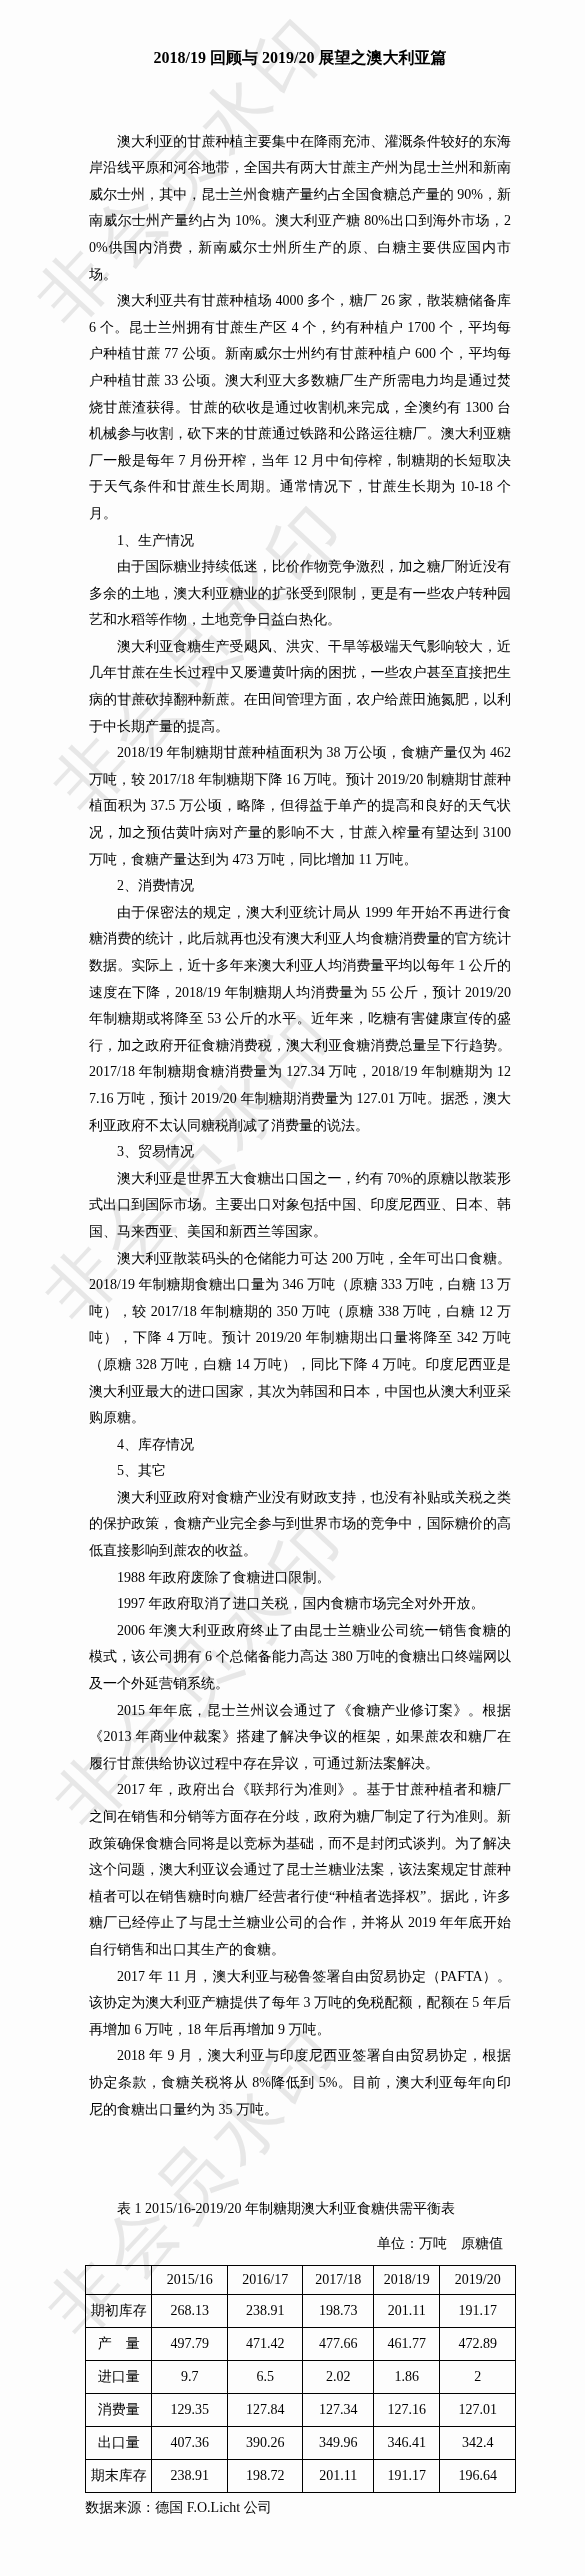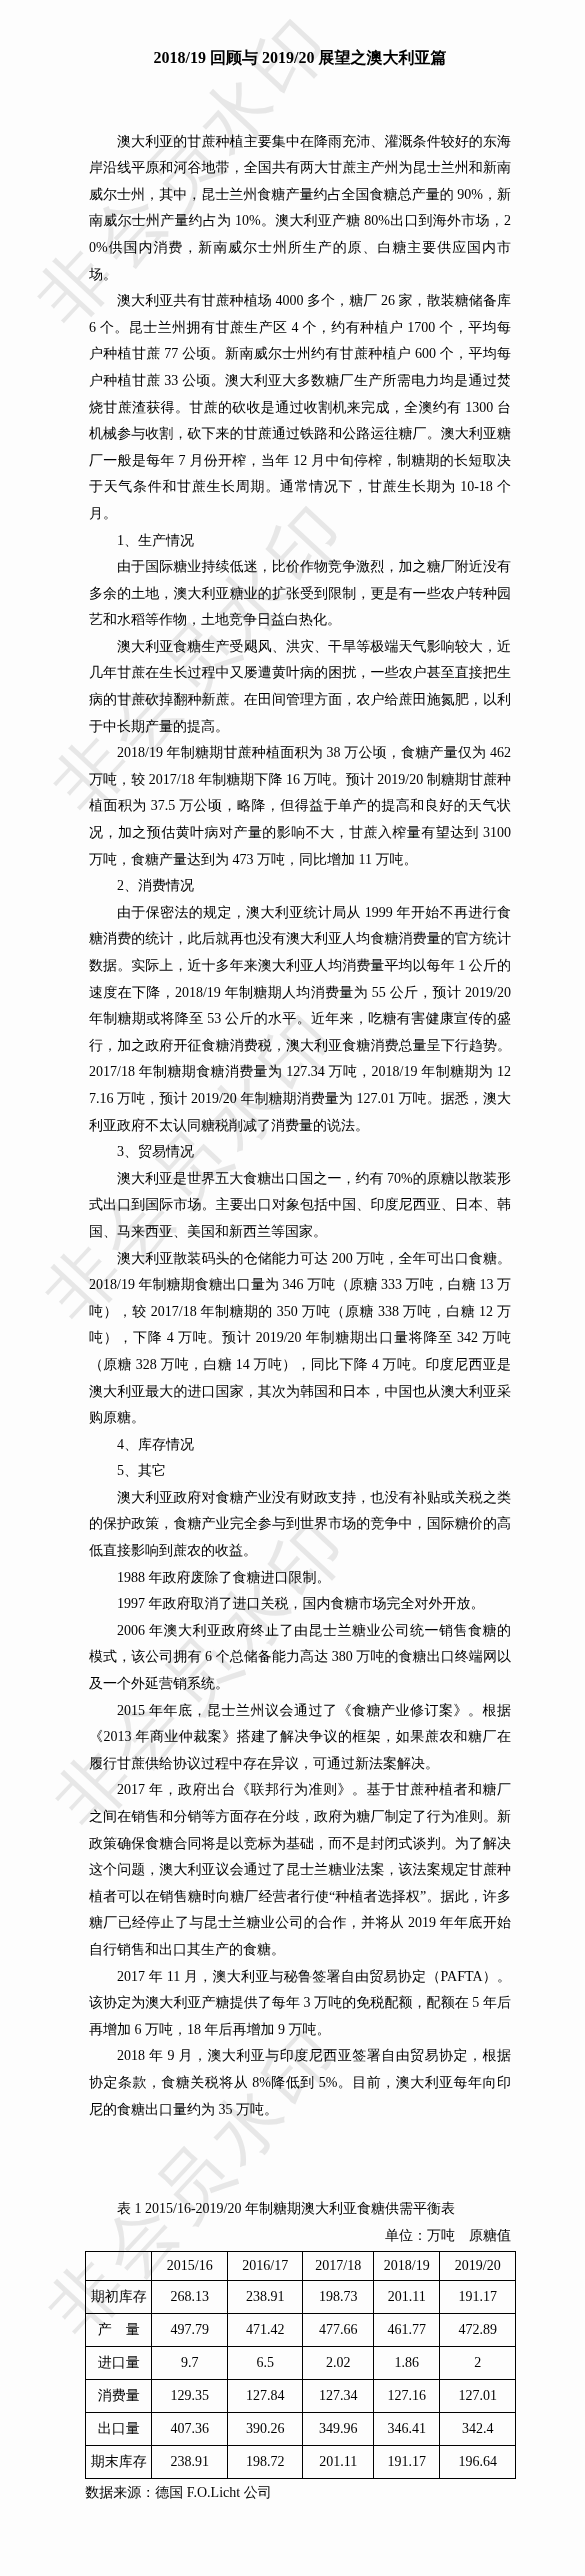--- a/index.html
+++ b/index.html
@@ -41,21 +41,21 @@
   }
   .bottom-block{
     position:absolute;left:89px;top:2196px;width:422px;
   }
   .tbl-caption{
     margin:0;
     font-size:14px;line-height:26.6px;
     text-indent:2em;
   }
   .tbl-unit{
-    margin:0;
+    margin:8px;
     font-size:14px;line-height:26.6px;
     text-align:right;
   }
   table.balance{
     border-collapse:collapse;
     table-layout:fixed;
     width:430px;
     margin-left:-3.7px;
     margin-top:1.5px;
   }

